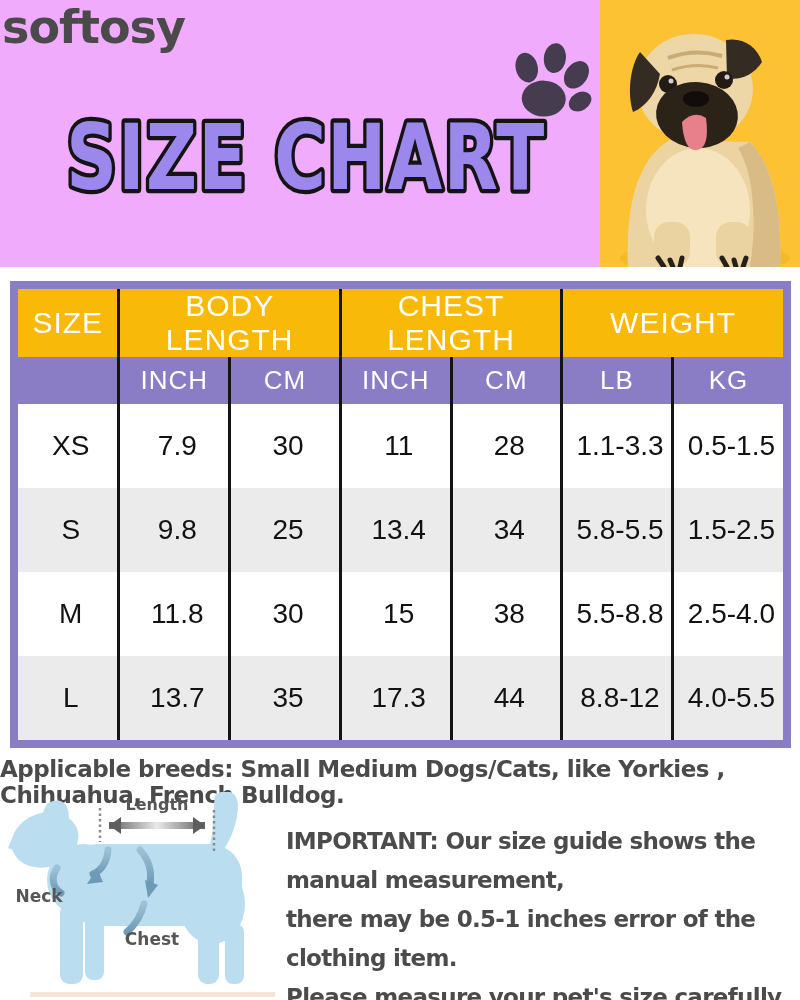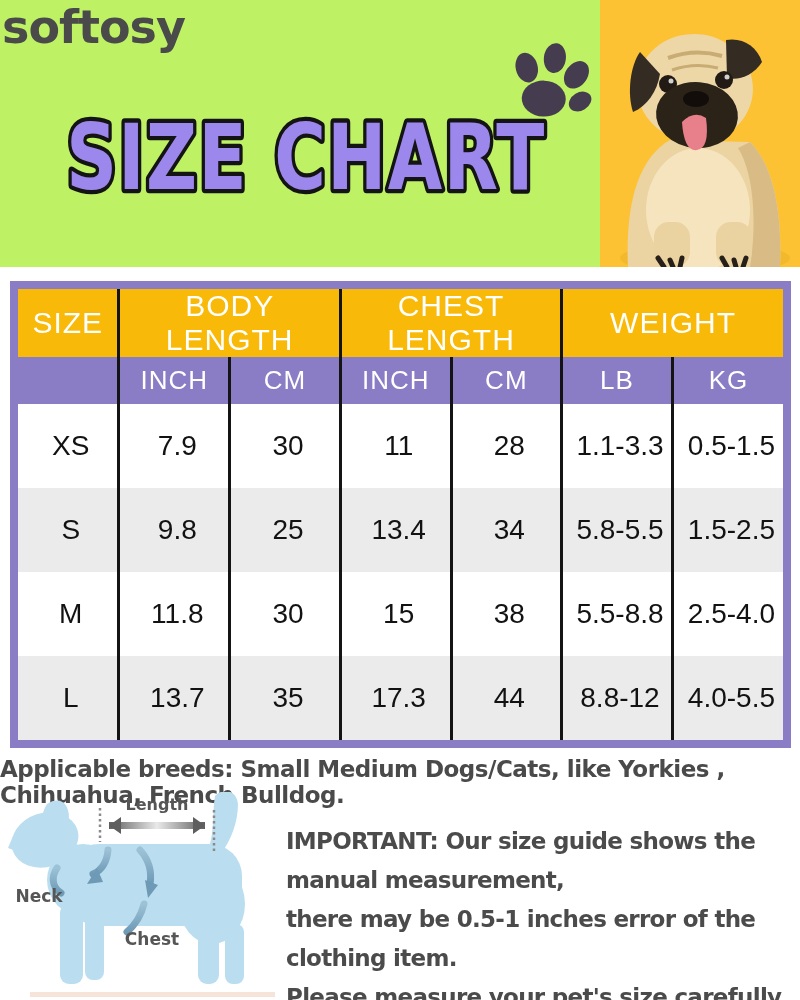--- a/index.html
+++ b/index.html
@@ -1,21 +1,21 @@
 <!DOCTYPE html>
 <html><head>
 <meta charset="utf-8">
 <style>
   html,body{margin:0;padding:0;}
   body{
     width:800px;height:1000px;position:relative;background:#ffffff;
     font-family:"Liberation Sans",sans-serif;overflow:hidden;
   }
   
-  .banner{position:absolute;left:0;top:0;width:800px;height:267px;background:#bef264;}
+  .banner{position:absolute;left:0;top:0;width:800px;height:267px;background:#f0abfc;}
   .logo{
     position:absolute;left:2px;top:0px;font-size:46px;font-weight:bold;
     color:#4A4A4A;letter-spacing:-1px;font-family:"DejaVu Sans",sans-serif;
   }
   .title-svg{position:absolute;left:55px;top:96px;width:502px;height:114px;overflow:visible;}
   .title-svg text{
     font-family:"DejaVu Sans",sans-serif;font-weight:bold;font-size:96px;
     fill:#9C87EC;stroke:#141414;stroke-width:9px;paint-order:stroke;
     stroke-linejoin:round;letter-spacing:2px;
   }

